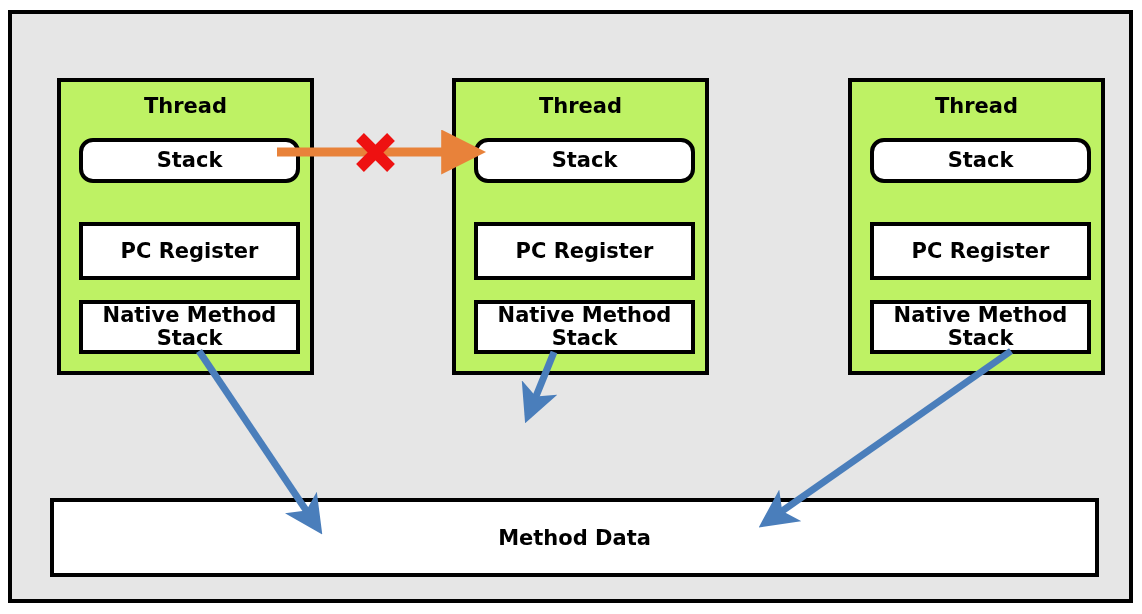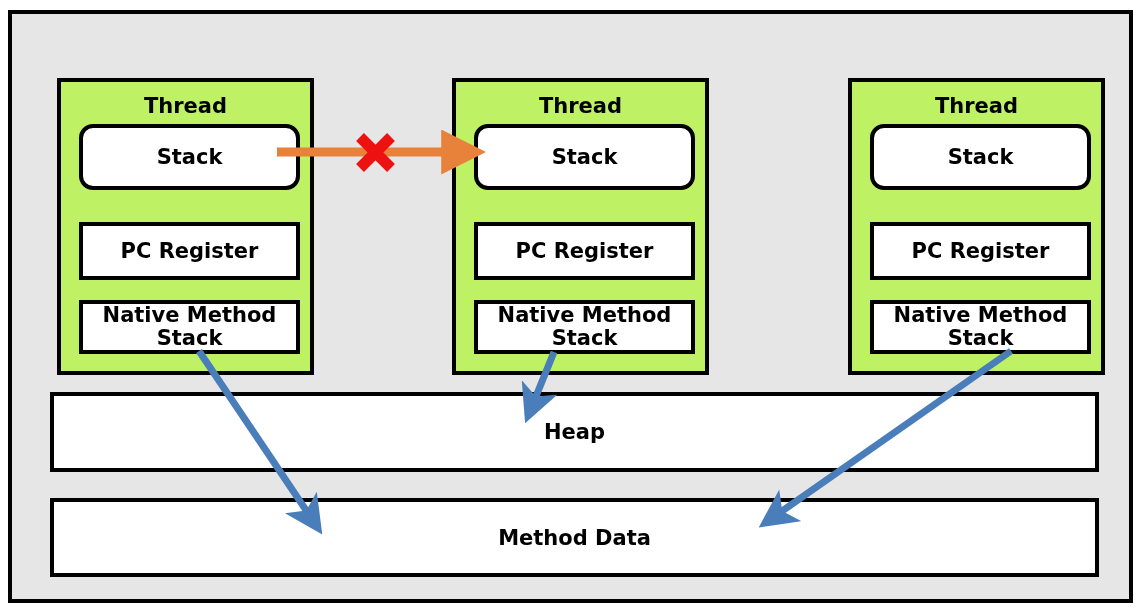--- a/index.html
+++ b/index.html
@@ -73,21 +73,21 @@
     border: 4px solid #000000;
     display: flex;
     align-items: center;
     justify-content: center;
     text-align: center;
     font-size: 21px;
     font-weight: bold;
     color: #000000;
     line-height: 1.08;
   }
-  .slot-stack   { top: 42px;  height: 66px; border-radius: 14px; }
+  .slot-stack   { top: 56px;  height: 45px; border-radius: 14px; }
   .slot-pc      { top: 140px; height: 58px; }
   .slot-native  { top: 218px; height: 54px; }
 
   
   .region-box {
     position: absolute;
     box-sizing: border-box;
     left: 38px;
     width: 1049px;
     background: #ffffff;
@@ -134,21 +134,20 @@
       <div class="inner-box slot-native">Native Method Stack</div>
     </div>
 
     <div class="thread-box thread-3">
       <div class="thread-title">Thread</div>
       <div class="inner-box slot-stack">Stack</div>
       <div class="inner-box slot-pc">PC Register</div>
       <div class="inner-box slot-native">Native Method Stack</div>
     </div>
 
-    <div class="region-box heap-box">Heap</div>
 
     <div class="region-box method-box">Method Data</div>
 
   </div>
 
   <svg id="arrows" viewBox="0 0 1142 614" xmlns="http://www.w3.org/2000/svg">
     <defs>
       <marker id="orange-head" markerWidth="5" markerHeight="5" refX="1.2" refY="2.5" orient="auto" markerUnits="strokeWidth">
         <path d="M0,0 L5,2.5 L0,5 z" fill="#e8823a"></path>
       </marker>

